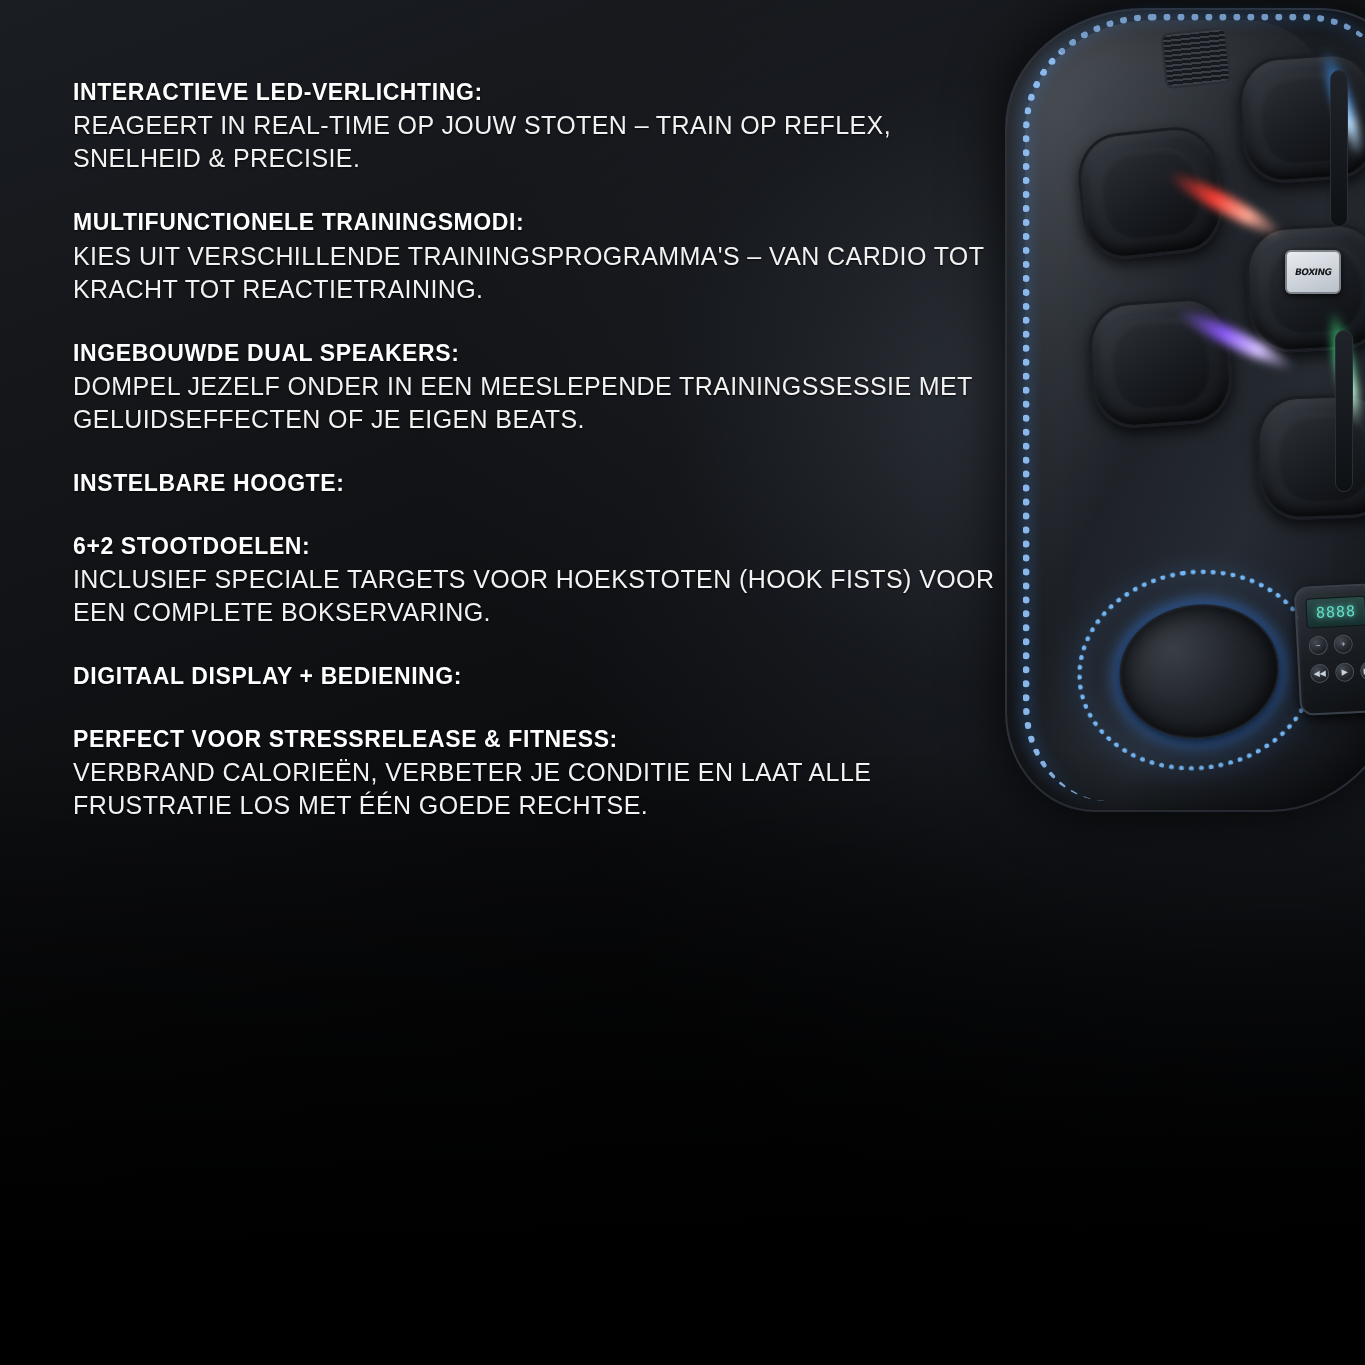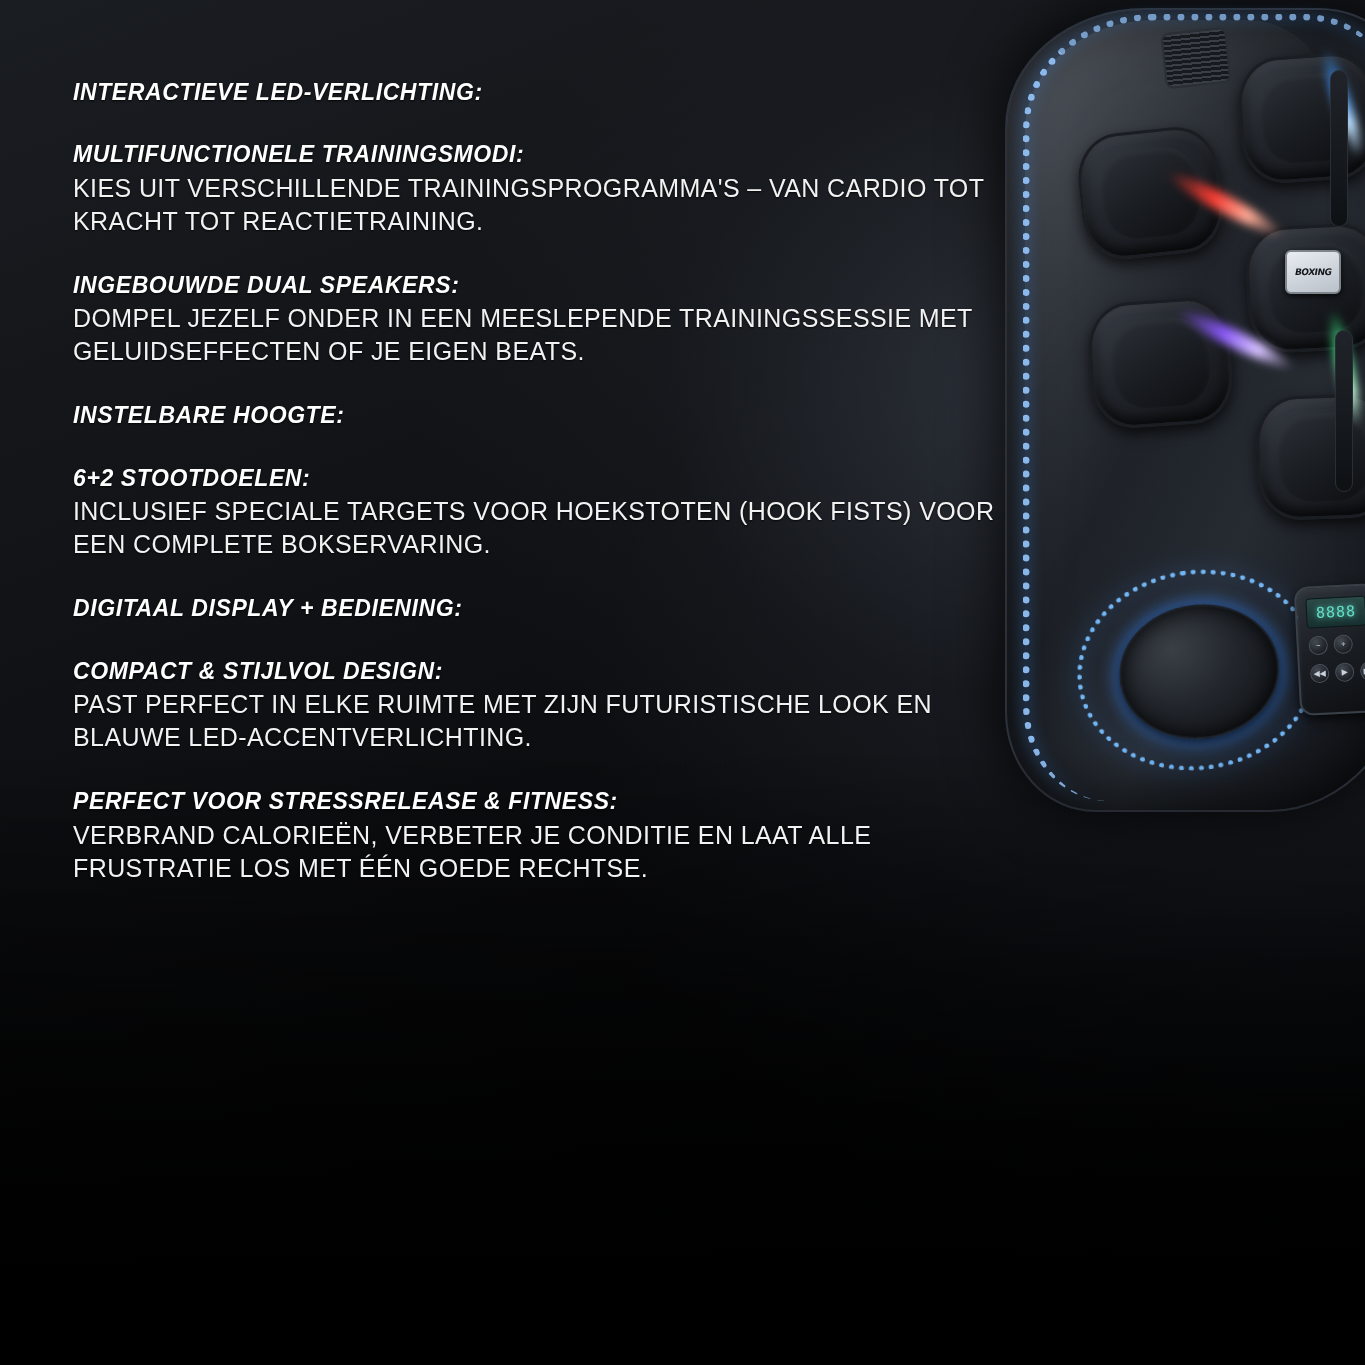--- a/index.html
+++ b/index.html
@@ -36,21 +36,20 @@
   }
   .feature:last-child { margin-bottom: 8px; }
   .feature-title {
     color: #ffffff;
     font-size: 23px;
     font-weight: bold;
     letter-spacing: 0.6px;
     line-height: 1.28;
     text-transform: uppercase;
     text-shadow: 0 1px 2px rgba(0,0,0,0.8);
-    font-style: italic;
   }
   .feature-desc {
     color: #f2f2f2;
     font-size: 25px;
     font-weight: 400;
     letter-spacing: 0.4px;
     line-height: 1.32;
     text-transform: uppercase;
     text-shadow: 0 1px 2px rgba(0,0,0,0.8);
     margin-top: 2px;
@@ -348,20 +347,21 @@
       </div>
     </div>
   </div>
 
   <div class="bottom-fade"></div>
 
   <div id="features">
 
     <div class="feature">
       <div class="feature-title">INTERACTIEVE LED-VERLICHTING:</div>
+      <div class="feature-desc">REAGEERT IN REAL-TIME OP JOUW STOTEN – TRAIN OP REFLEX, SNELHEID &amp; PRECISIE.</div>
     </div>
 
     <div class="feature">
       <div class="feature-title">MULTIFUNCTIONELE TRAININGSMODI:</div>
       <div class="feature-desc">KIES UIT VERSCHILLENDE TRAININGSPROGRAMMA'S – VAN CARDIO TOT KRACHT TOT REACTIETRAINING.</div>
     </div>
 
     <div class="feature">
       <div class="feature-title">INGEBOUWDE DUAL SPEAKERS:</div>
       <div class="feature-desc">DOMPEL JEZELF ONDER IN EEN MEESLEPENDE TRAININGSSESSIE MET GELUIDSEFFECTEN OF JE EIGEN BEATS.</div>
@@ -377,24 +377,20 @@
       <div class="feature-desc">INCLUSIEF SPECIALE TARGETS VOOR HOEKSTOTEN (HOOK FISTS) VOOR EEN COMPLETE BOKSERVARING.</div>
     </div>
 
     <div class="feature">
       <div class="feature-title">DIGITAAL DISPLAY + BEDIENING:</div>
     </div>
 
     <div class="feature">
     </div>
 
-    <div class="feature">
-      <div class="feature-title">COMPACT &amp; STIJLVOL DESIGN:</div>
-      <div class="feature-desc">PAST PERFECT IN ELKE RUIMTE MET ZIJN FUTURISTISCHE LOOK EN BLAUWE LED-ACCENTVERLICHTING.</div>
-    </div>
 
     <div class="feature">
       <div class="feature-title">PERFECT VOOR STRESSRELEASE &amp; FITNESS:</div>
       <div class="feature-desc">VERBRAND CALORIEËN, VERBETER JE CONDITIE EN LAAT ALLE FRUSTRATIE LOS MET ÉÉN GOEDE RECHTSE.</div>
     </div>
 
   </div>
 </div>
 
 </body></html>

